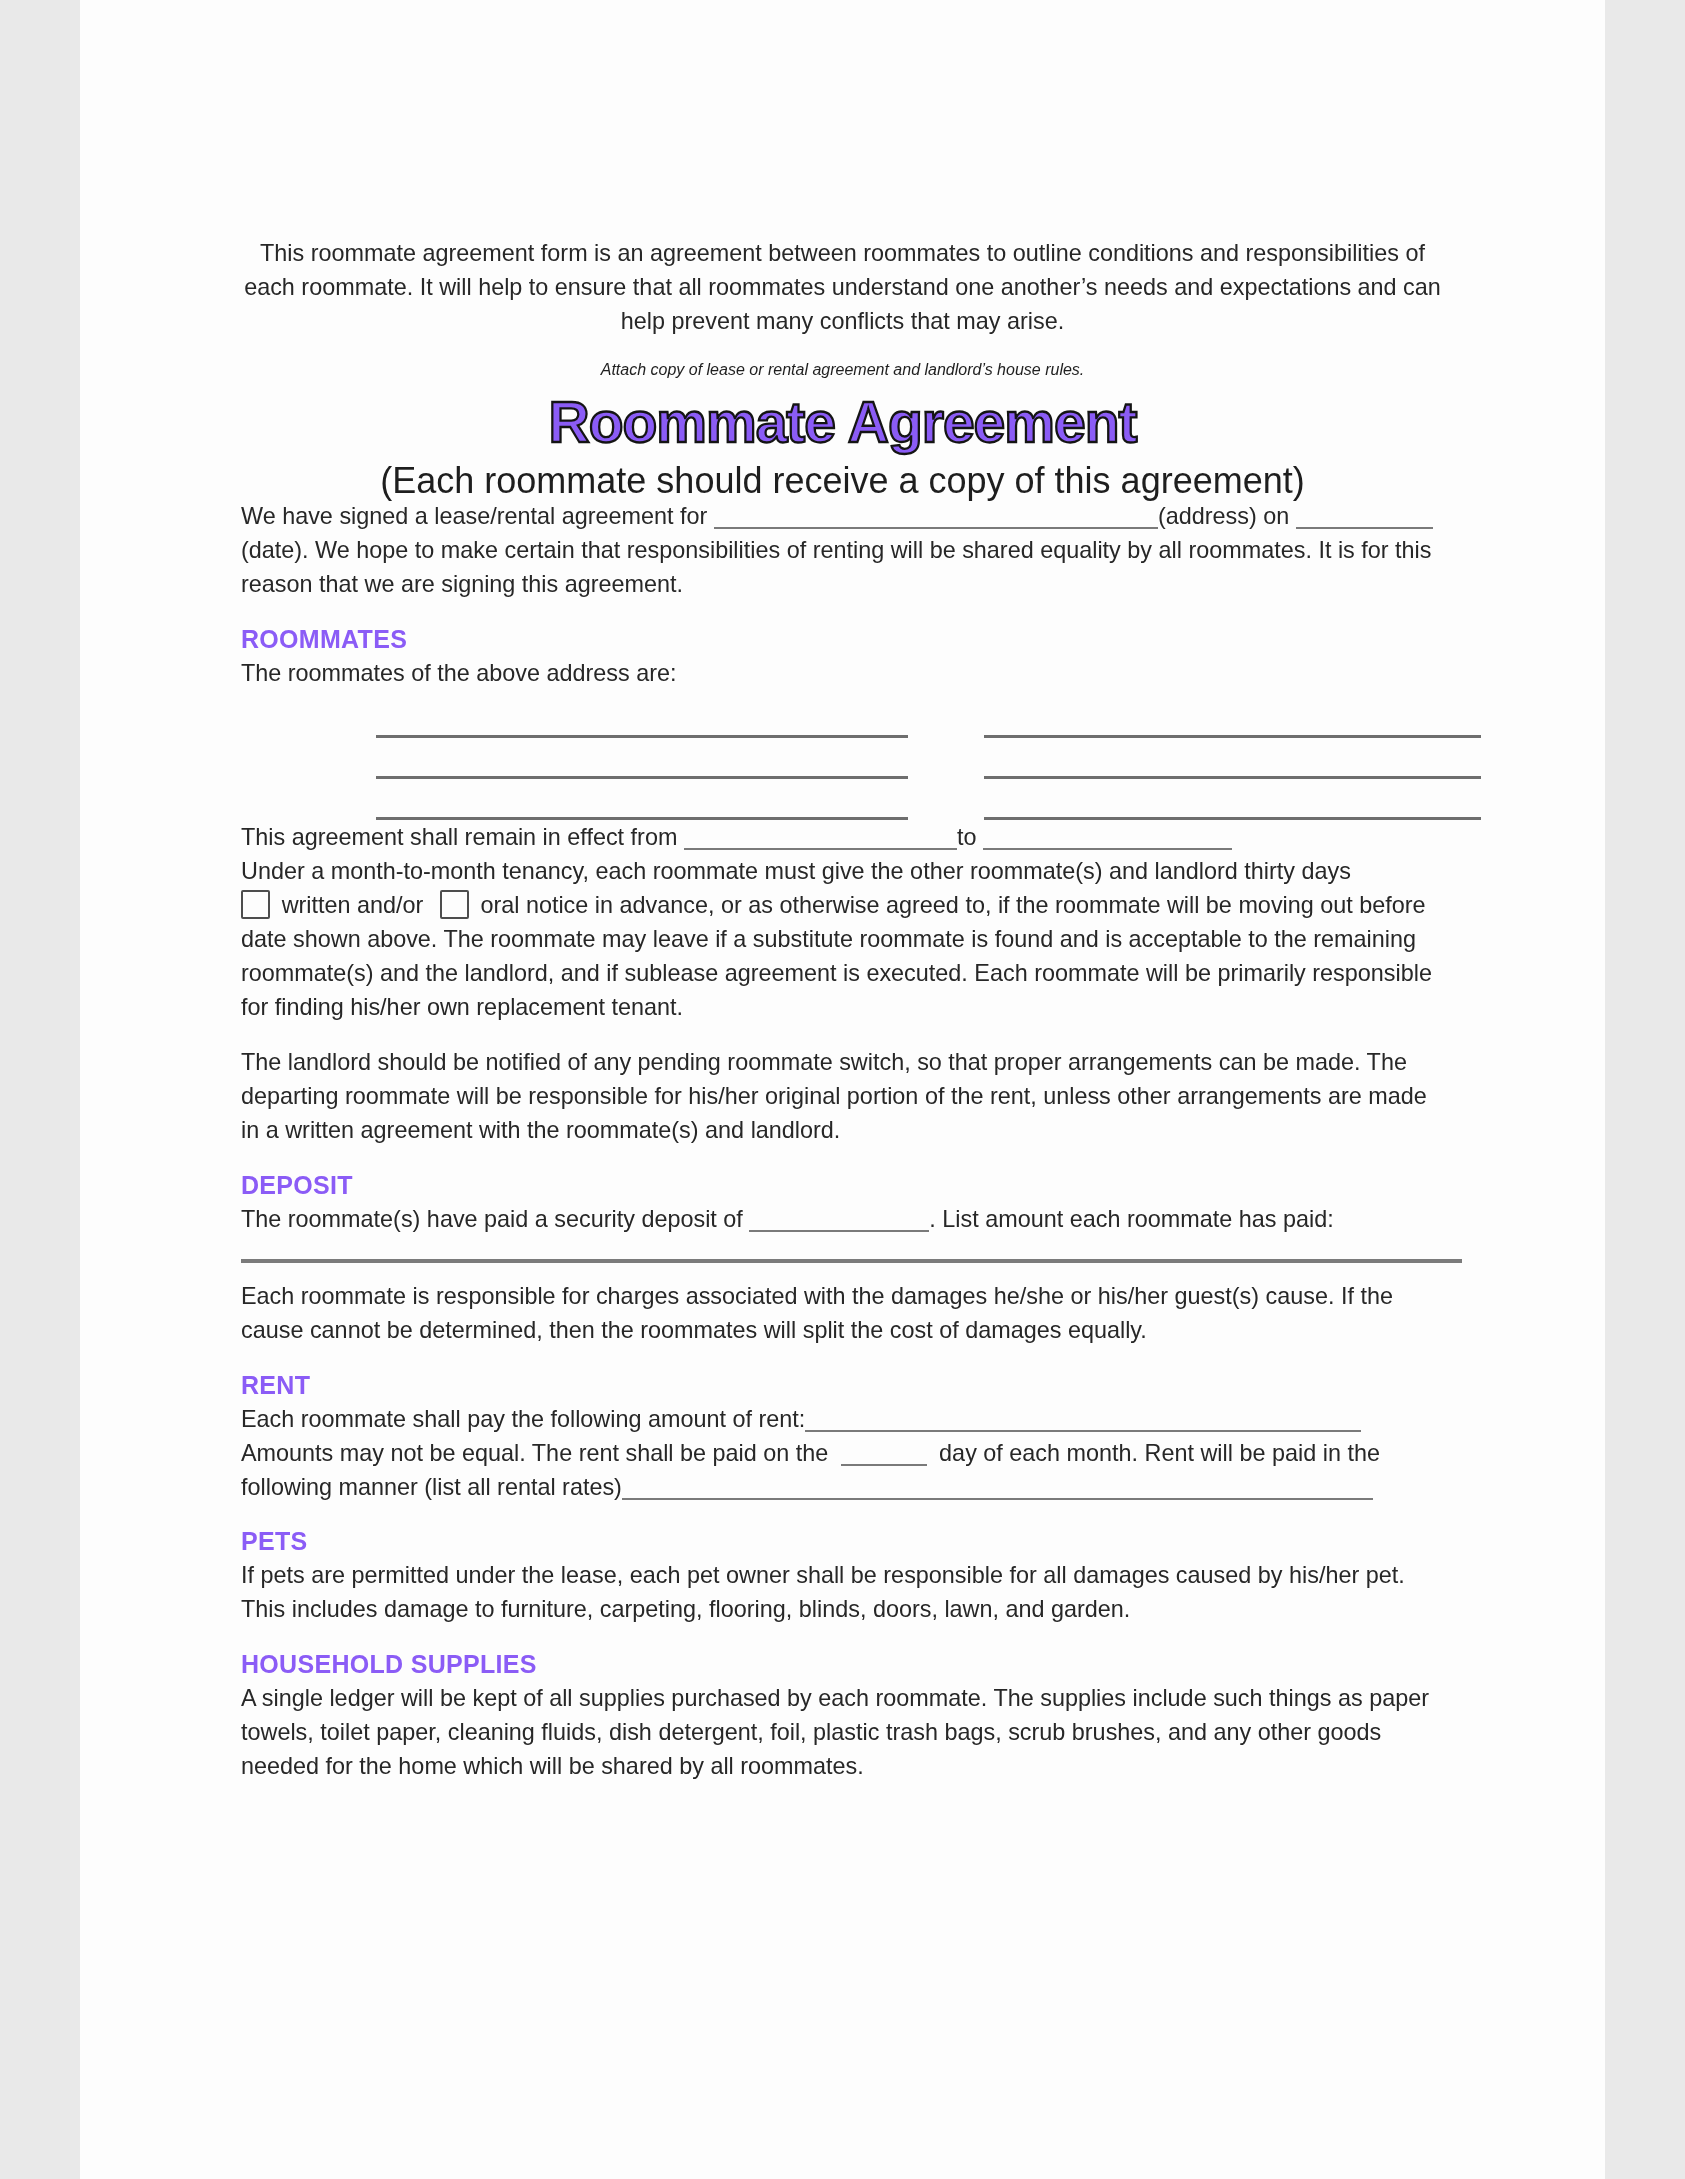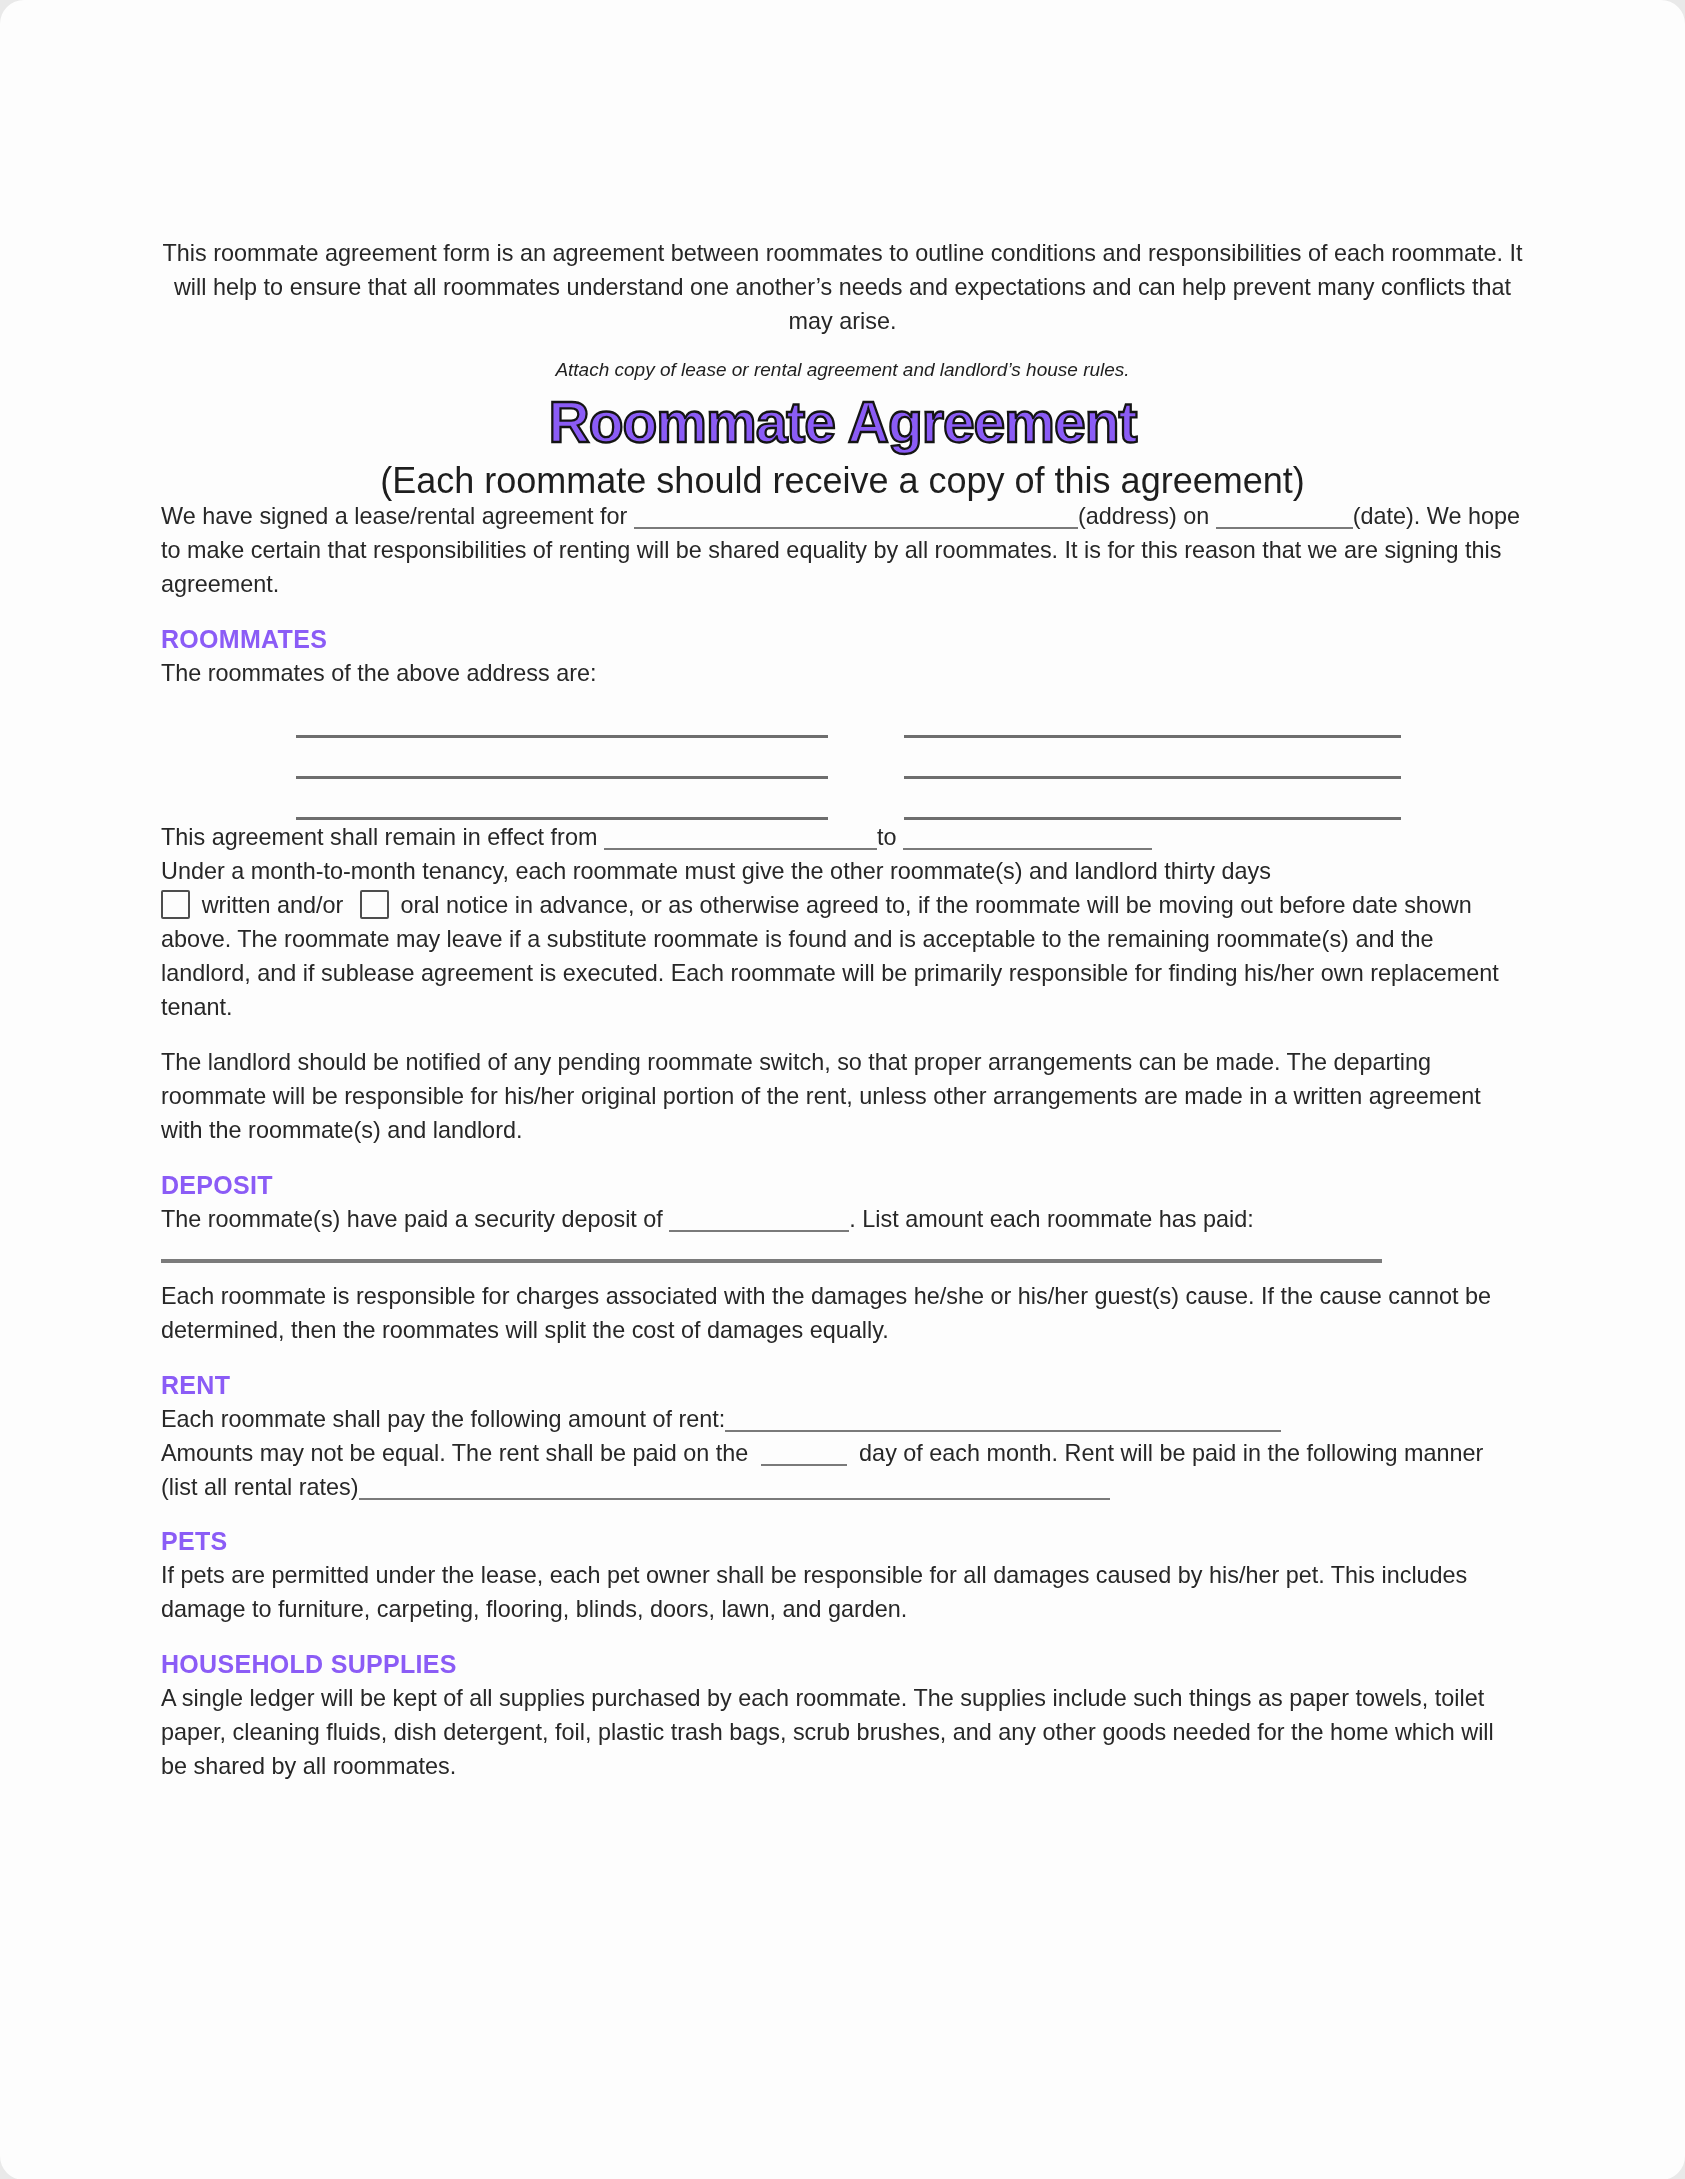--- a/index.html
+++ b/index.html
@@ -1,30 +1,29 @@
 <!DOCTYPE html>
 <html><head>
 <meta charset="utf-8">
 <style>
   html,body{margin:0;padding:0;background:#e9e9e9;}
   .page{
     position:relative;
-    width:1685px;height:2180px;
+    width:1525px;height:2180px;
     margin:0 auto;
     background:#fdfdfd;
     box-sizing:border-box;
     padding:236px 161px 0 161px;
     color:#272727;
     font-family:"Liberation Sans", sans-serif;
     font-size:23.4px;line-height:34px;
     overflow:hidden;
-    border-radius:24px;
   }
   .intro{text-align:center;}
-  .attach-note{text-align:center;font-style:italic;font-size:19px;margin-top:15.6px;line-height:31px;color:#1f1f1f;}
+  .attach-note{text-align:center;font-style:italic;font-size:16px;margin-top:15.6px;line-height:31px;color:#1f1f1f;}
   .doc-title{
     text-align:center;
     font-size:57px;line-height:70px;
     font-weight:bold;
     letter-spacing:-1px;
     color:#8b5cf6;
     -webkit-text-stroke:2.3px #141414;
     margin-top:2px;
   }
   .doc-subtitle{text-align:center;font-size:36px;line-height:37px;margin-top:5.9px;color:#1e1e1e;}

